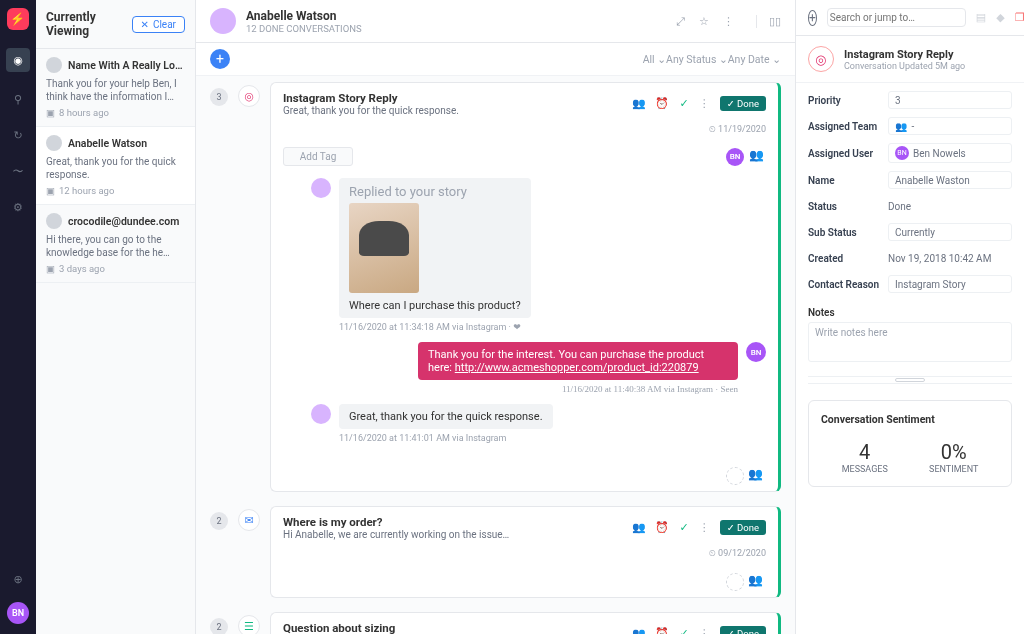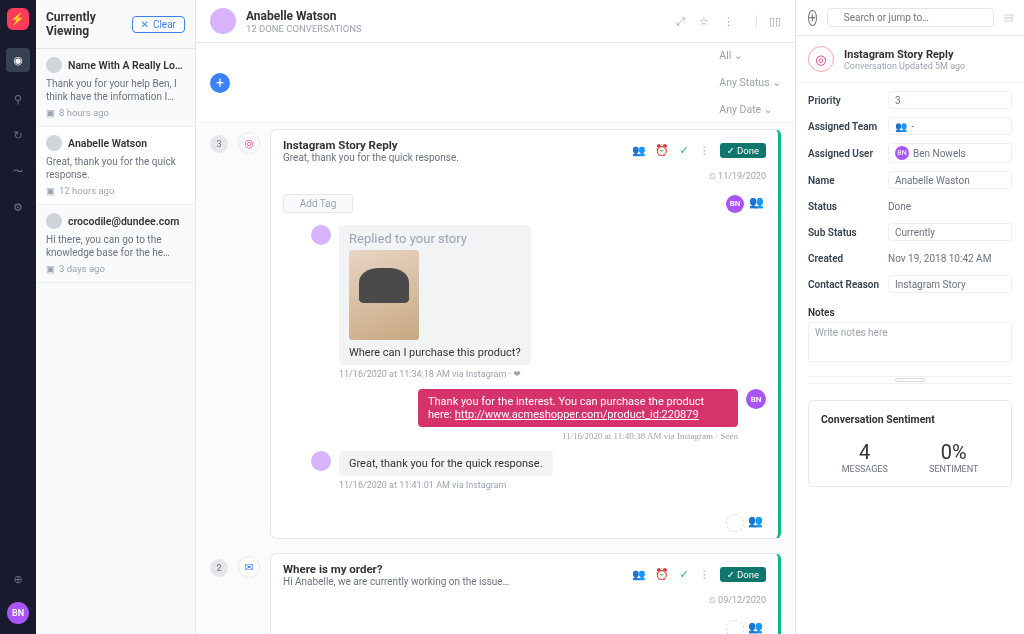--- a/index.html
+++ b/index.html
@@ -25,21 +25,21 @@
 .li-time { font-size:9.5px; color:#9ca3af; margin-top:4px; display:flex; align-items:center; gap:4px; }
 .conv-pane { flex:1; display:flex; flex-direction:column; border-right:1px solid #e5e7eb; min-width:0; }
 .conv-header { display:flex; align-items:center; padding:8px 14px; border-bottom:1px solid #e5e7eb; gap:10px; }
 .conv-header .av { width:26px; height:26px; border-radius:50%; background:#d8b4fe; flex-shrink:0; }
 .conv-header .info .name { font-weight:700; font-size:12px; }
 .conv-header .info .sub { font-size:9.5px; color:#9ca3af; }
 .conv-header .actions { margin-left:auto; display:flex; gap:14px; color:#9ca3af; }
 .conv-header .actions span { cursor:pointer; }
 .sub-bar { display:flex; align-items:center; padding:6px 14px; gap:12px; border-bottom:1px solid #f0f2f5; }
 .add-btn { width:20px; height:20px; border-radius:50%; background:#3b82f6; color:#fff; display:flex; align-items:center; justify-content:center; font-size:14px; cursor:pointer; }
-.filters { margin-left:auto; display:flex; gap:14px; color:#9ca3af; font-size:10.5px;flex-direction:column; }
+.filters { margin-left:auto; display:flex; color:#9ca3af; font-size:10.5px; }
 .filters span { cursor:pointer; }
 .conv-body { flex:1; overflow:auto; padding:6px 14px 20px 14px; background:#fafbfc; }
 .conv-card { display:flex; gap:10px; margin-bottom:14px; }
 .cc-badge { width:18px; height:18px; border-radius:50%; background:#e5e7eb; font-size:9px; display:flex; align-items:center; justify-content:center; color:#6b7280; flex-shrink:0; margin-top:6px; }
 .cc-chan { width:22px; height:22px; border-radius:50%; border:1px solid #e5e7eb; background:#fff; display:flex; align-items:center; justify-content:center; flex-shrink:0; margin-top:3px; font-size:11px; }
 .cc-chan.ig { color:#e1306c; }
 .cc-chan.mail { color:#3b82f6; }
 .cc-chan.chat { color:#10b981; }
 .cc-box { flex:1; background:#fff; border:1px solid #e5e7eb; border-radius:6px; border-right:3px solid #10b981; }
 .cc-top { display:flex; align-items:center; padding:8px 12px; }
@@ -65,21 +65,21 @@
 .story-img::after { content:''; position:absolute; top:18px; left:10px; width:50px; height:35px; background:#4a4a4a; border-radius:40% 40% 10% 10%; }
 .msg-meta { font-size:9px; color:#9ca3af; margin-bottom:10px; margin-left:28px; }
 .msg-row.right { justify-content:flex-end; }
 .msg-row.right .msg-bubble { background:#d6336c; color:#fff; }
 .msg-row.right .msg-bubble a { color:#fff; text-decoration:underline; }
 .msg-row.right .msg-av { background:#a855f7; color:#fff; font-size:8px; display:flex; align-items:center; justify-content:center; font-weight:600; }
 .msg-meta.right { text-align:right; margin-left:0; margin-right:28px;font-family:Liberation Serif, serif; }
 .right-pane { width:228px; flex-shrink:0; display:flex; flex-direction:column; }
 .rp-top { display:flex; align-items:center; padding:8px 12px; border-bottom:1px solid #e5e7eb; gap:10px; }
 .rp-add { width:16px; height:16px; border:1.5px solid #6b7280; border-radius:50%; display:flex; align-items:center; justify-content:center; color:#6b7280; font-size:12px; cursor:pointer; }
-.rp-search { flex:1; border:1px solid #e5e7eb; border-radius:4px; padding:3px 16px; font-size:10px; color:#9ca3af; }
+.rp-search { flex:1; border:1px solid #e5e7eb; border-radius:4px; padding:3px 2px; font-size:10px; color:#9ca3af; }
 .rp-icons { display:flex; gap:10px; color:#d1d5db; }
 .rp-head { display:flex; gap:10px; padding:10px 12px; border-bottom:1px solid #f0f2f5; align-items:center; }
 .rp-head .ic { width:26px; height:26px; border-radius:50%; border:1px solid #fca5a5; color:#e1306c; display:flex; align-items:center; justify-content:center; font-size:13px; flex-shrink:0; }
 .rp-head .t1 { font-weight:700; font-size:11px; }
 .rp-head .t2 { font-size:9px; color:#9ca3af; }
 .rp-fields { padding:4px 12px; }
 .rp-row { display:flex; align-items:center; padding:4px 0; font-size:10px; }
 .rp-row .lbl { width:80px; font-weight:600; color:#374151; }
 .rp-row .val { flex:1; color:#6b7280; border:1px solid #edf0f3; border-radius:3px; padding:2px 6px; background:#fff; min-height:18px; display:flex; align-items:center; gap:4px; }
 .rp-row .val.plain { border:none; padding:2px 0; }
@@ -255,20 +255,21 @@
             </div>
           </div>
         </div>
       </div>
       <div class="conv-card">
         <div class="cc-badge">2</div>
   <div class="cc-chan chat">☰</div>
   <div class="cc-box">
     <div class="cc-top">
       <div>
+        <div class="cc-title">Question about sizing</div>
         <div class="cc-prev">Yes, thank you! That information is exactly I was loo…</div>
       </div>
       <div class="cc-icons">
         <span class="grp">👥</span>
         <span class="grp">⏰</span>
         <span class="grp" style="color:#10b981">✓</span>
         <span class="grp">⋮</span>
         <span class="done-badge">✓ Done</span>
       </div>
     </div>

